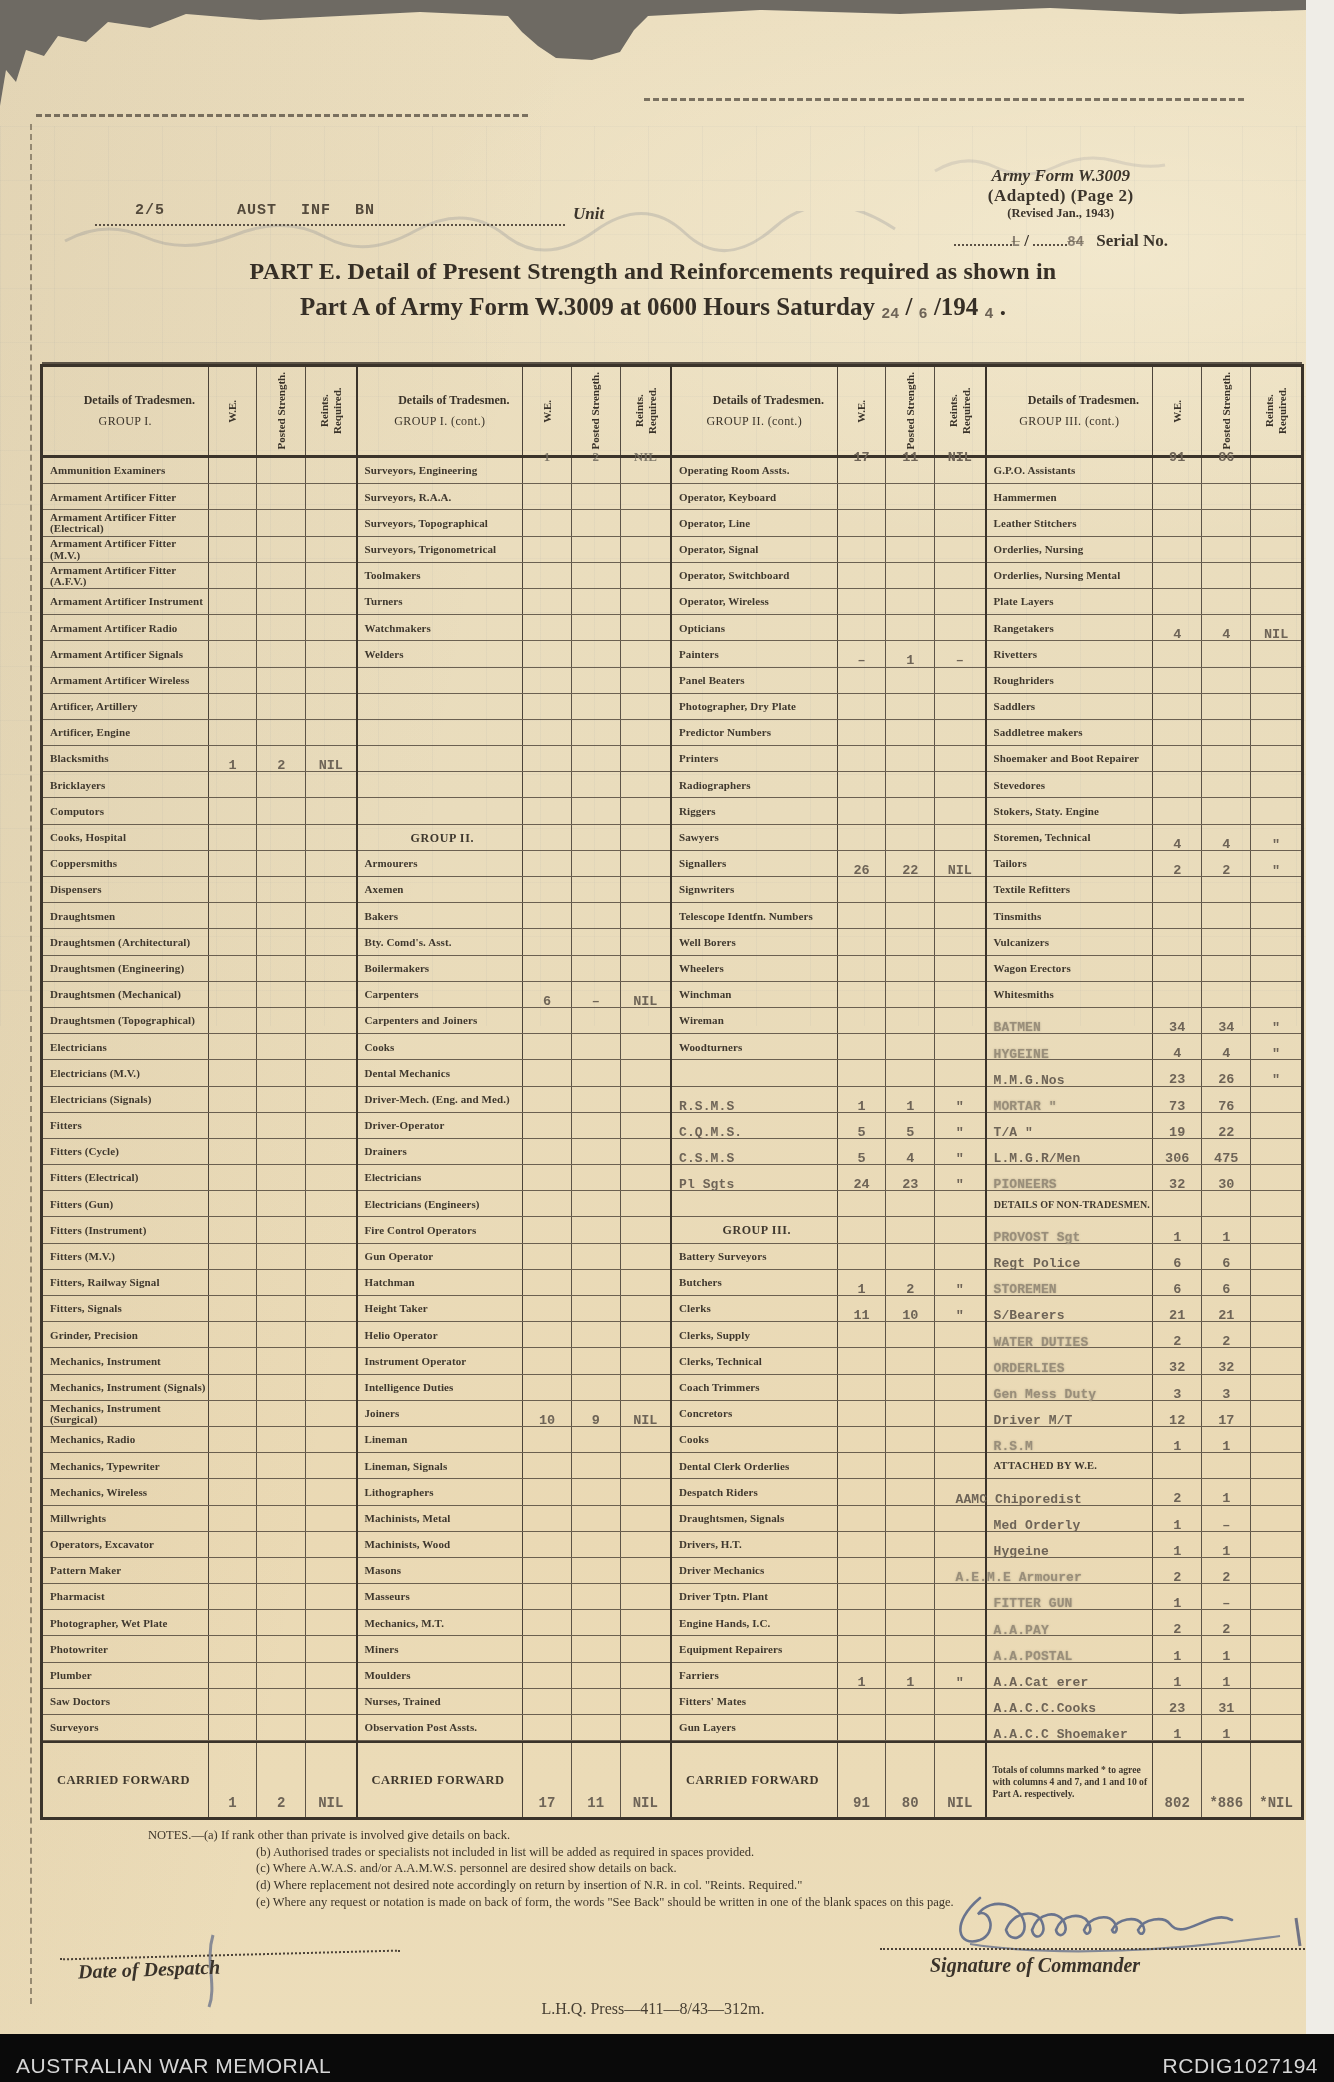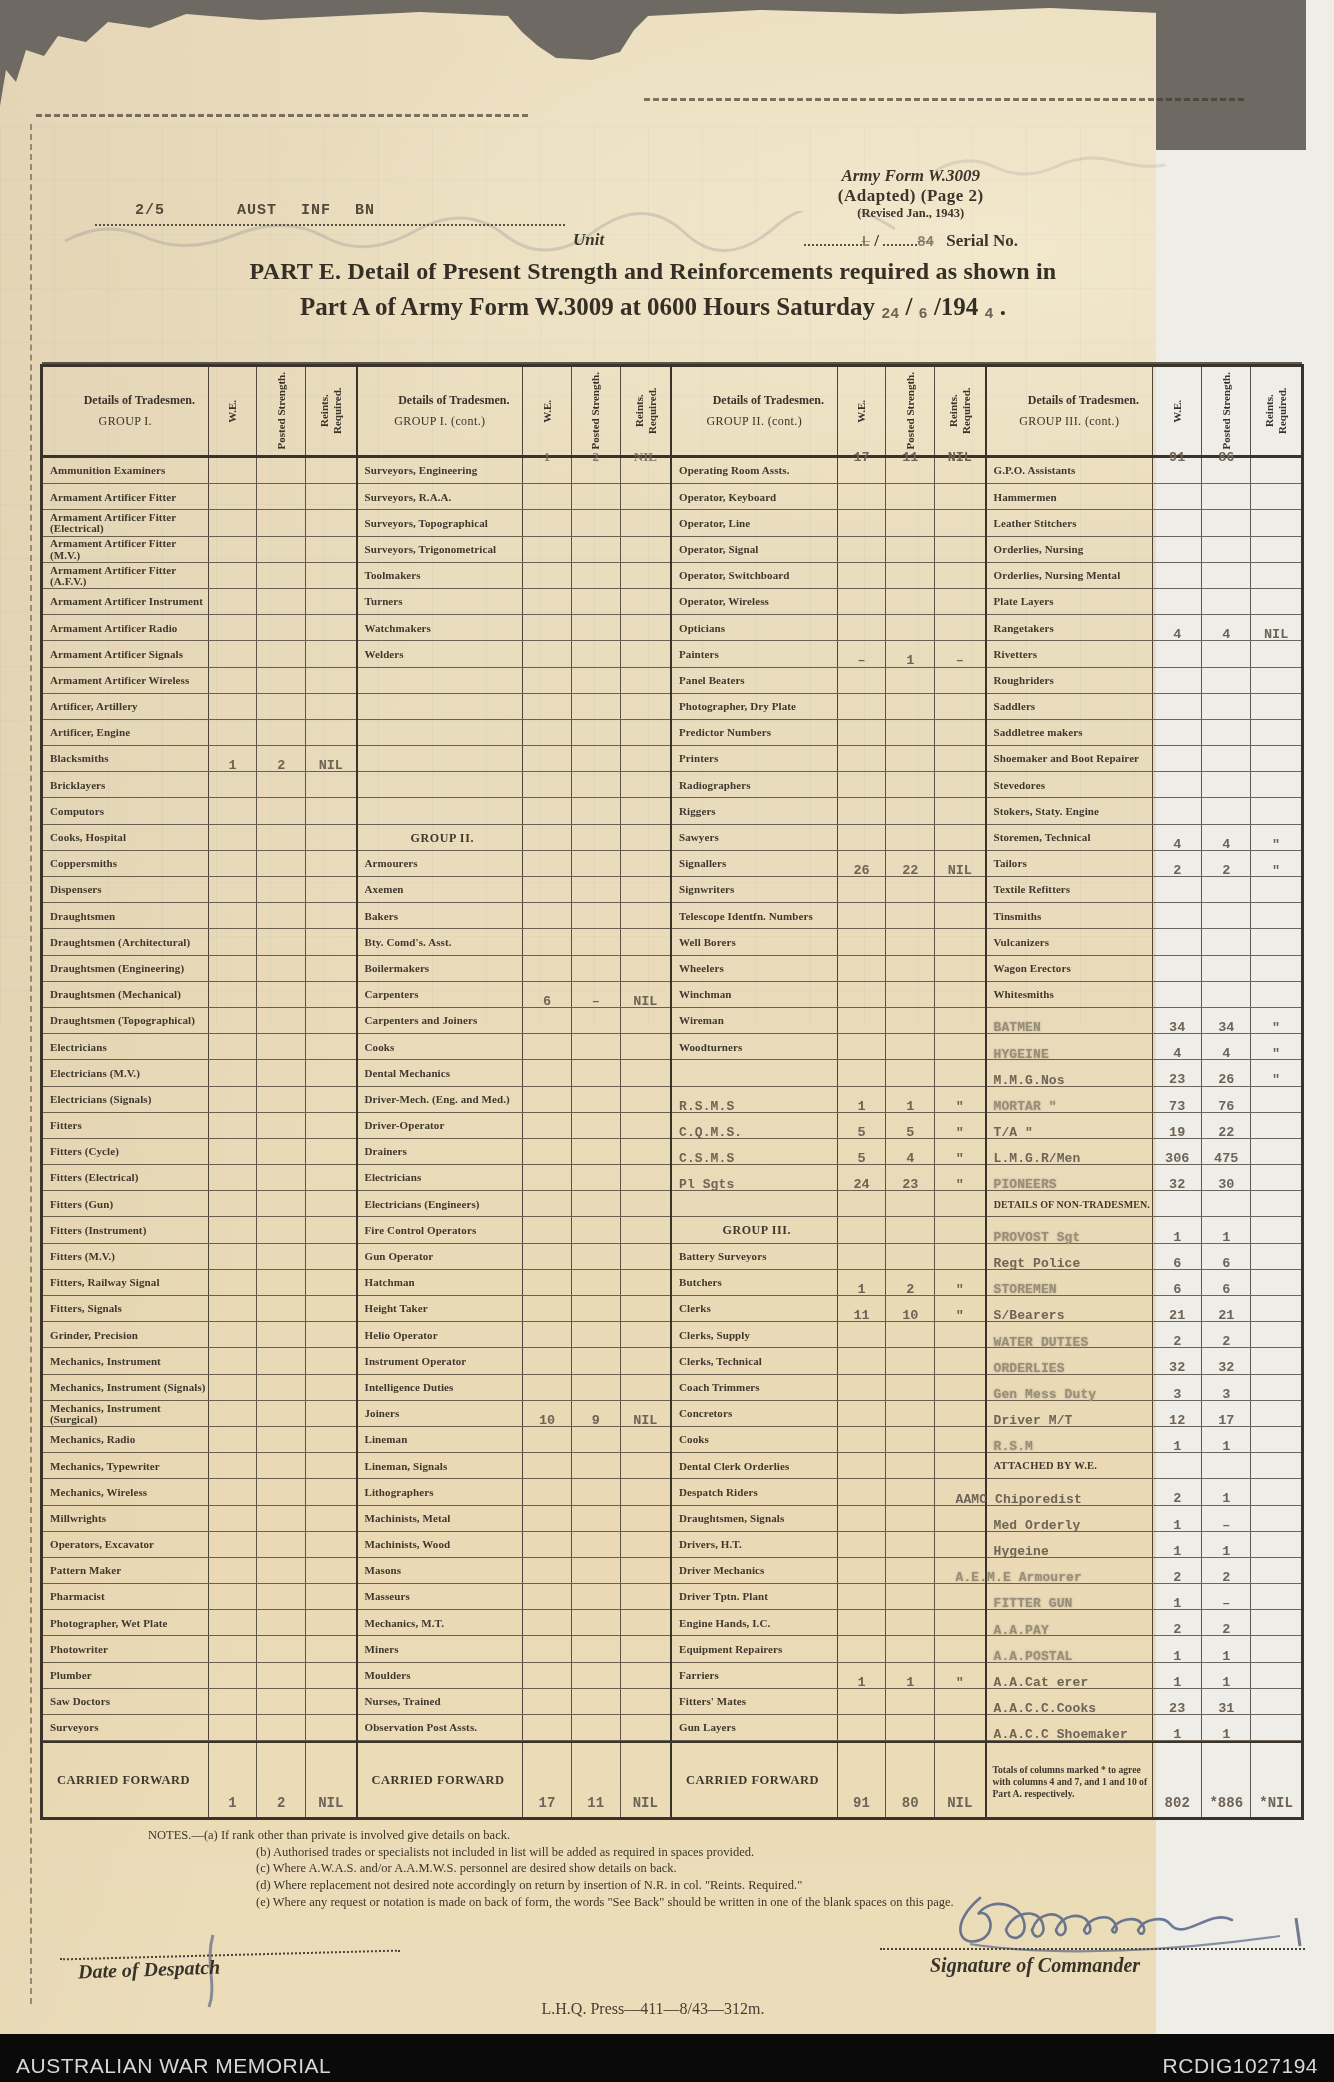--- a/index.html
+++ b/index.html
@@ -1,20 +1,20 @@
 <!DOCTYPE html>
 <html><head>
 <meta charset="utf-8">
 <style>
   html,body{margin:0;padding:0;background:#dcdad4;}
   .stage{position:relative;width:1334px;height:2082px;overflow:hidden;background:#efede7;
          font-family:"Liberation Serif","DejaVu Serif",serif;}
   .backdrop{position:absolute;inset:0;background:#efede7;}
   .backdrop .dark{position:absolute;left:0;top:0;width:1306px;height:150px;background:#6e6a63;}
-  .paper{position:absolute;left:0;top:6px;width:1156px;height:2028px;
+  .paper{position:absolute;left:0;top:6px;width:1306px;height:2028px;
     background:
       radial-gradient(1200px 500px at 85% 12%, rgba(255,250,230,.35), transparent 60%),
       linear-gradient(100deg, rgba(150,125,85,.10), transparent 35%),
       linear-gradient(to bottom, #ecdfc0 0%, #e9dcbc 40%, #ead9b4 75%, #ecddba 100%);
     clip-path:polygon(0px 100px,6px 64px,16px 76px,26px 44px,44px 50px,58px 30px,86px 36px,
       108px 16px,150px 22px,186px 8px,260px 14px,420px 6px,508px 10px,522px 26px,538px 40px,
       556px 52px,592px 54px,620px 46px,634px 24px,648px 10px,760px 4px,900px 8px,1050px 2px,
       1180px 8px,1306px 4px,1306px 2028px,0px 2028px);
   }
   .gridbleed{position:absolute;left:0;top:120px;right:0;height:900px;pointer-events:none;
@@ -33,21 +33,21 @@
   .serial .dots{display:inline-block;border-bottom:2px dotted #5a5044;height:12px;}
   .serial .d1{width:58px;} .serial .d2{width:34px;}
   .serial .hw{font-family:"Liberation Mono","DejaVu Sans Mono",monospace;color:#8a8073;
       font-size:14px;font-weight:700;text-decoration:line-through;text-decoration-color:rgba(90,80,60,.5);}
   .serial .serial-label{margin-left:8px;}
 
   .unit-line{position:absolute;left:95px;top:196px;width:500px;color:#3c352c;}
   .unit-rule{position:absolute;left:0;top:22px;width:470px;border-bottom:2px dotted #5a5044;}
   .unit-typed{position:absolute;left:40px;top:0px;font-family:"Liberation Mono","DejaVu Sans Mono",monospace;
       font-size:15px;font-weight:700;color:#544a3c;letter-spacing:1px;word-spacing:14px;}
-  .unit-label{position:absolute;left:478px;top:2px;font-style:italic;font-size:17px;font-weight:700;margin-top:26px;}
+  .unit-label{position:absolute;left:478px;top:2px;font-style:italic;font-size:17px;font-weight:700;}
 
   .title{position:absolute;left:0;top:252px;width:1306px;text-align:center;color:#362f26;}
   .title .t1{font-size:24px;font-weight:700;letter-spacing:.2px;}
   .title .t2{font-size:25px;font-weight:700;margin-top:8px;}
   .title .d{font-family:"Liberation Mono","DejaVu Sans Mono",monospace;font-size:15px;
       font-weight:700;color:#6e6457;position:relative;top:3px;}
 
   .bigtable{position:absolute;left:40px;top:358px;width:1258px;display:flex;
       border:3px solid #3a332a;box-shadow:0 -4px 0 -2px rgba(58,50,42,.8);}
   .tgroup{width:25%;border-right:2px solid #3a332a;box-sizing:border-box;display:flex;flex-direction:column;}

